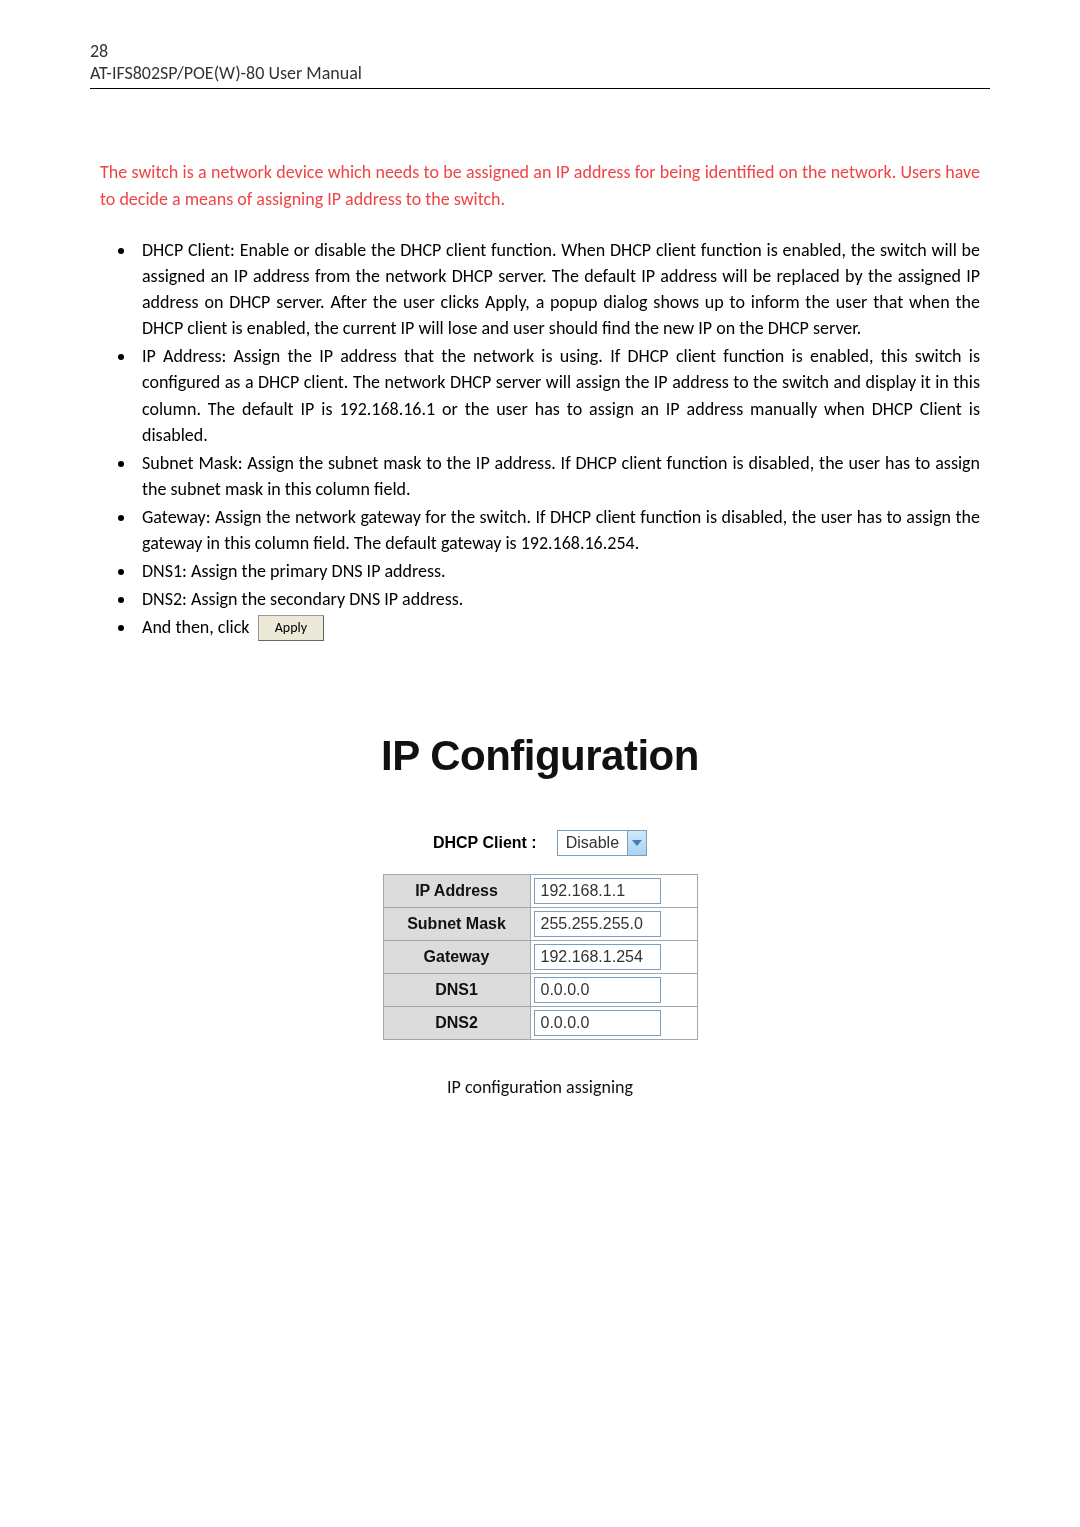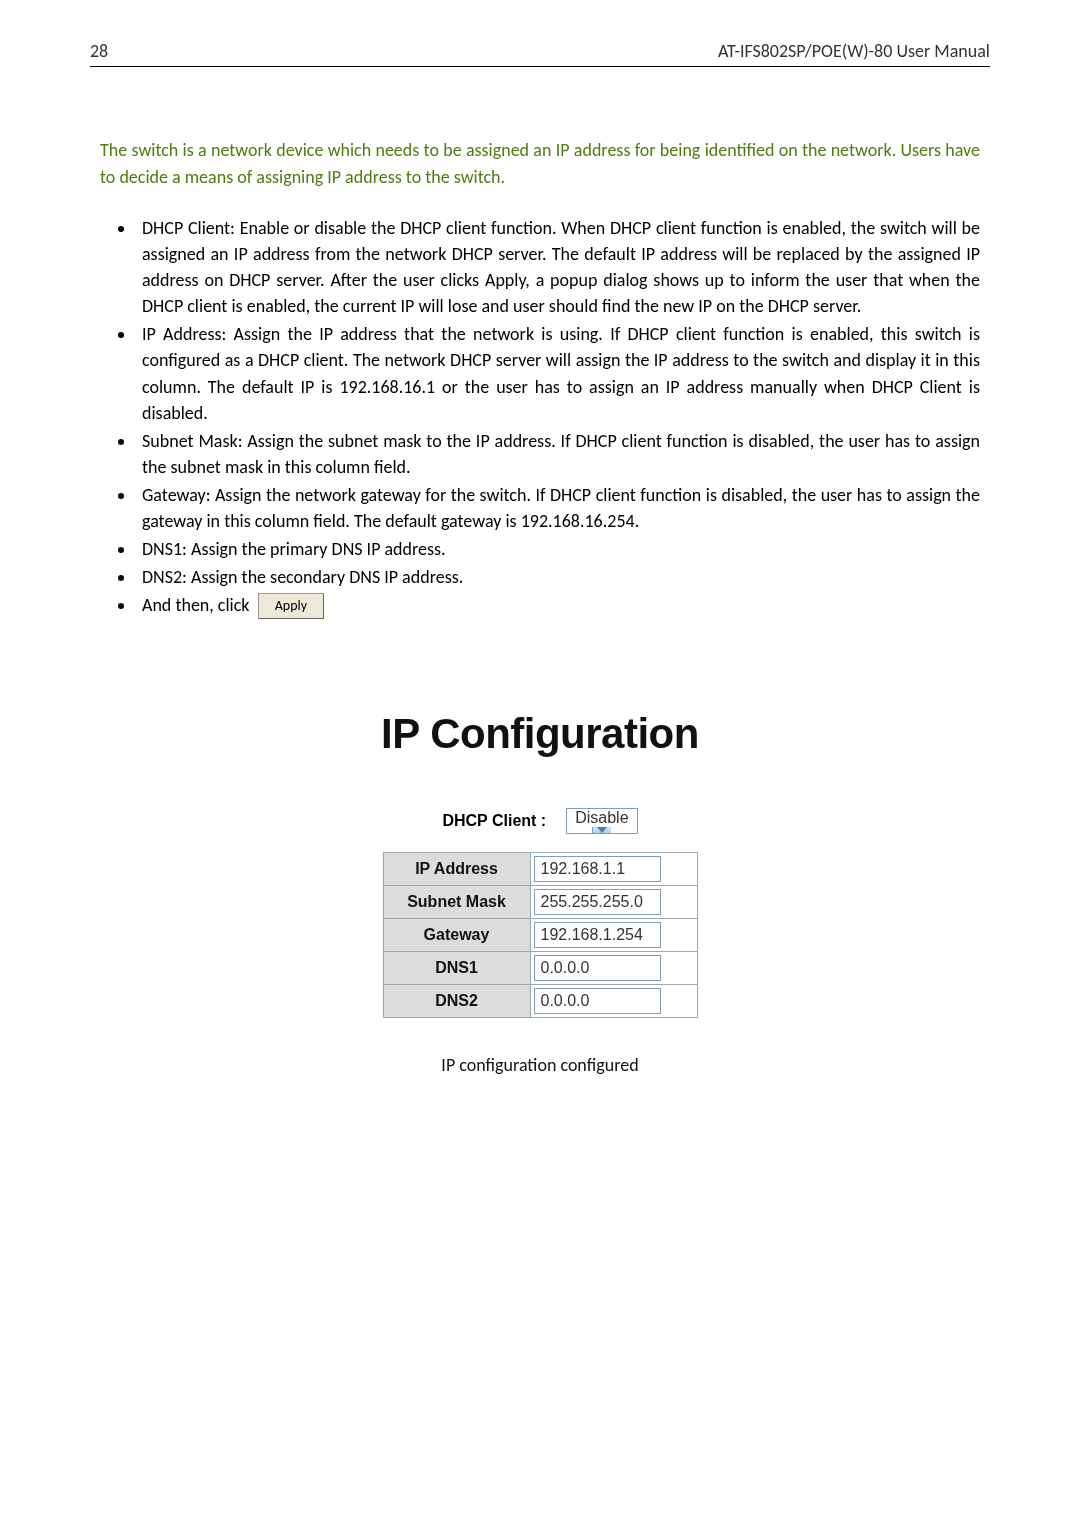--- a/index.html
+++ b/index.html
@@ -15,34 +15,35 @@
   }
   .header-row {
     display: flex;
     justify-content: space-between;
     font-size: 18px;
     color: #333;
     padding-bottom: 4px;
     border-bottom: 1.5px solid #000;
     margin-bottom: 70px;
     font-family: 'Gill Sans', 'Gill Sans MT', Calibri, sans-serif;
+    flex-direction: column;
   }
   h2.section-title {
     font-family: 'Gill Sans', 'Gill Sans MT', Calibri, sans-serif;
     font-weight: bold;
     font-size: 26px;
     margin: 0 0 40px 0;
   }
   .body-text {
     font-family: 'Gill Sans', 'Gill Sans MT', Calibri, sans-serif;
     font-size: 18px;
     line-height: 1.5;
     text-align: justify;
     margin: 0 10px 24px 10px;
-    color: #4d7c0f;
+    color: #ef4444;
   }
   ul.feature-list {
     list-style: disc;
     padding-left: 36px;
     margin: 0 10px 0 10px;
     font-family: 'Gill Sans', 'Gill Sans MT', Calibri, sans-serif;
     font-size: 18px;
     line-height: 1.45;
     text-align: justify;
   }
@@ -92,21 +93,20 @@
   }
   .select-box {
     display: inline-flex;
     align-items: center;
     border: 1px solid #7f9db9;
     background: #fff;
     font-family: Verdana, Arial, sans-serif;
     font-size: 16px;
     font-weight: normal;
     height: 24px;
-    flex-direction: column;
   }
   .select-box .sel-text {
     padding: 0 8px;
     color: #333;
   }
   .select-box .sel-arrow {
     width: 18px;
     height: 24px;
     background: linear-gradient(#cfe7fb, #a9d2f3);
     border-left: 1px solid #7f9db9;
@@ -227,16 +227,16 @@
       </tr>
       <tr>
         <th>DNS2</th>
         <td>
               <span class="input-cell">0.0.0.0</span>
             </td>
       </tr>
     </tbody>
       </table>
 
-    <div class="caption">IP configuration configured</div>
+    <div class="caption">IP configuration assigning</div>
   </div>
 
 </div>
 
 </body></html>

